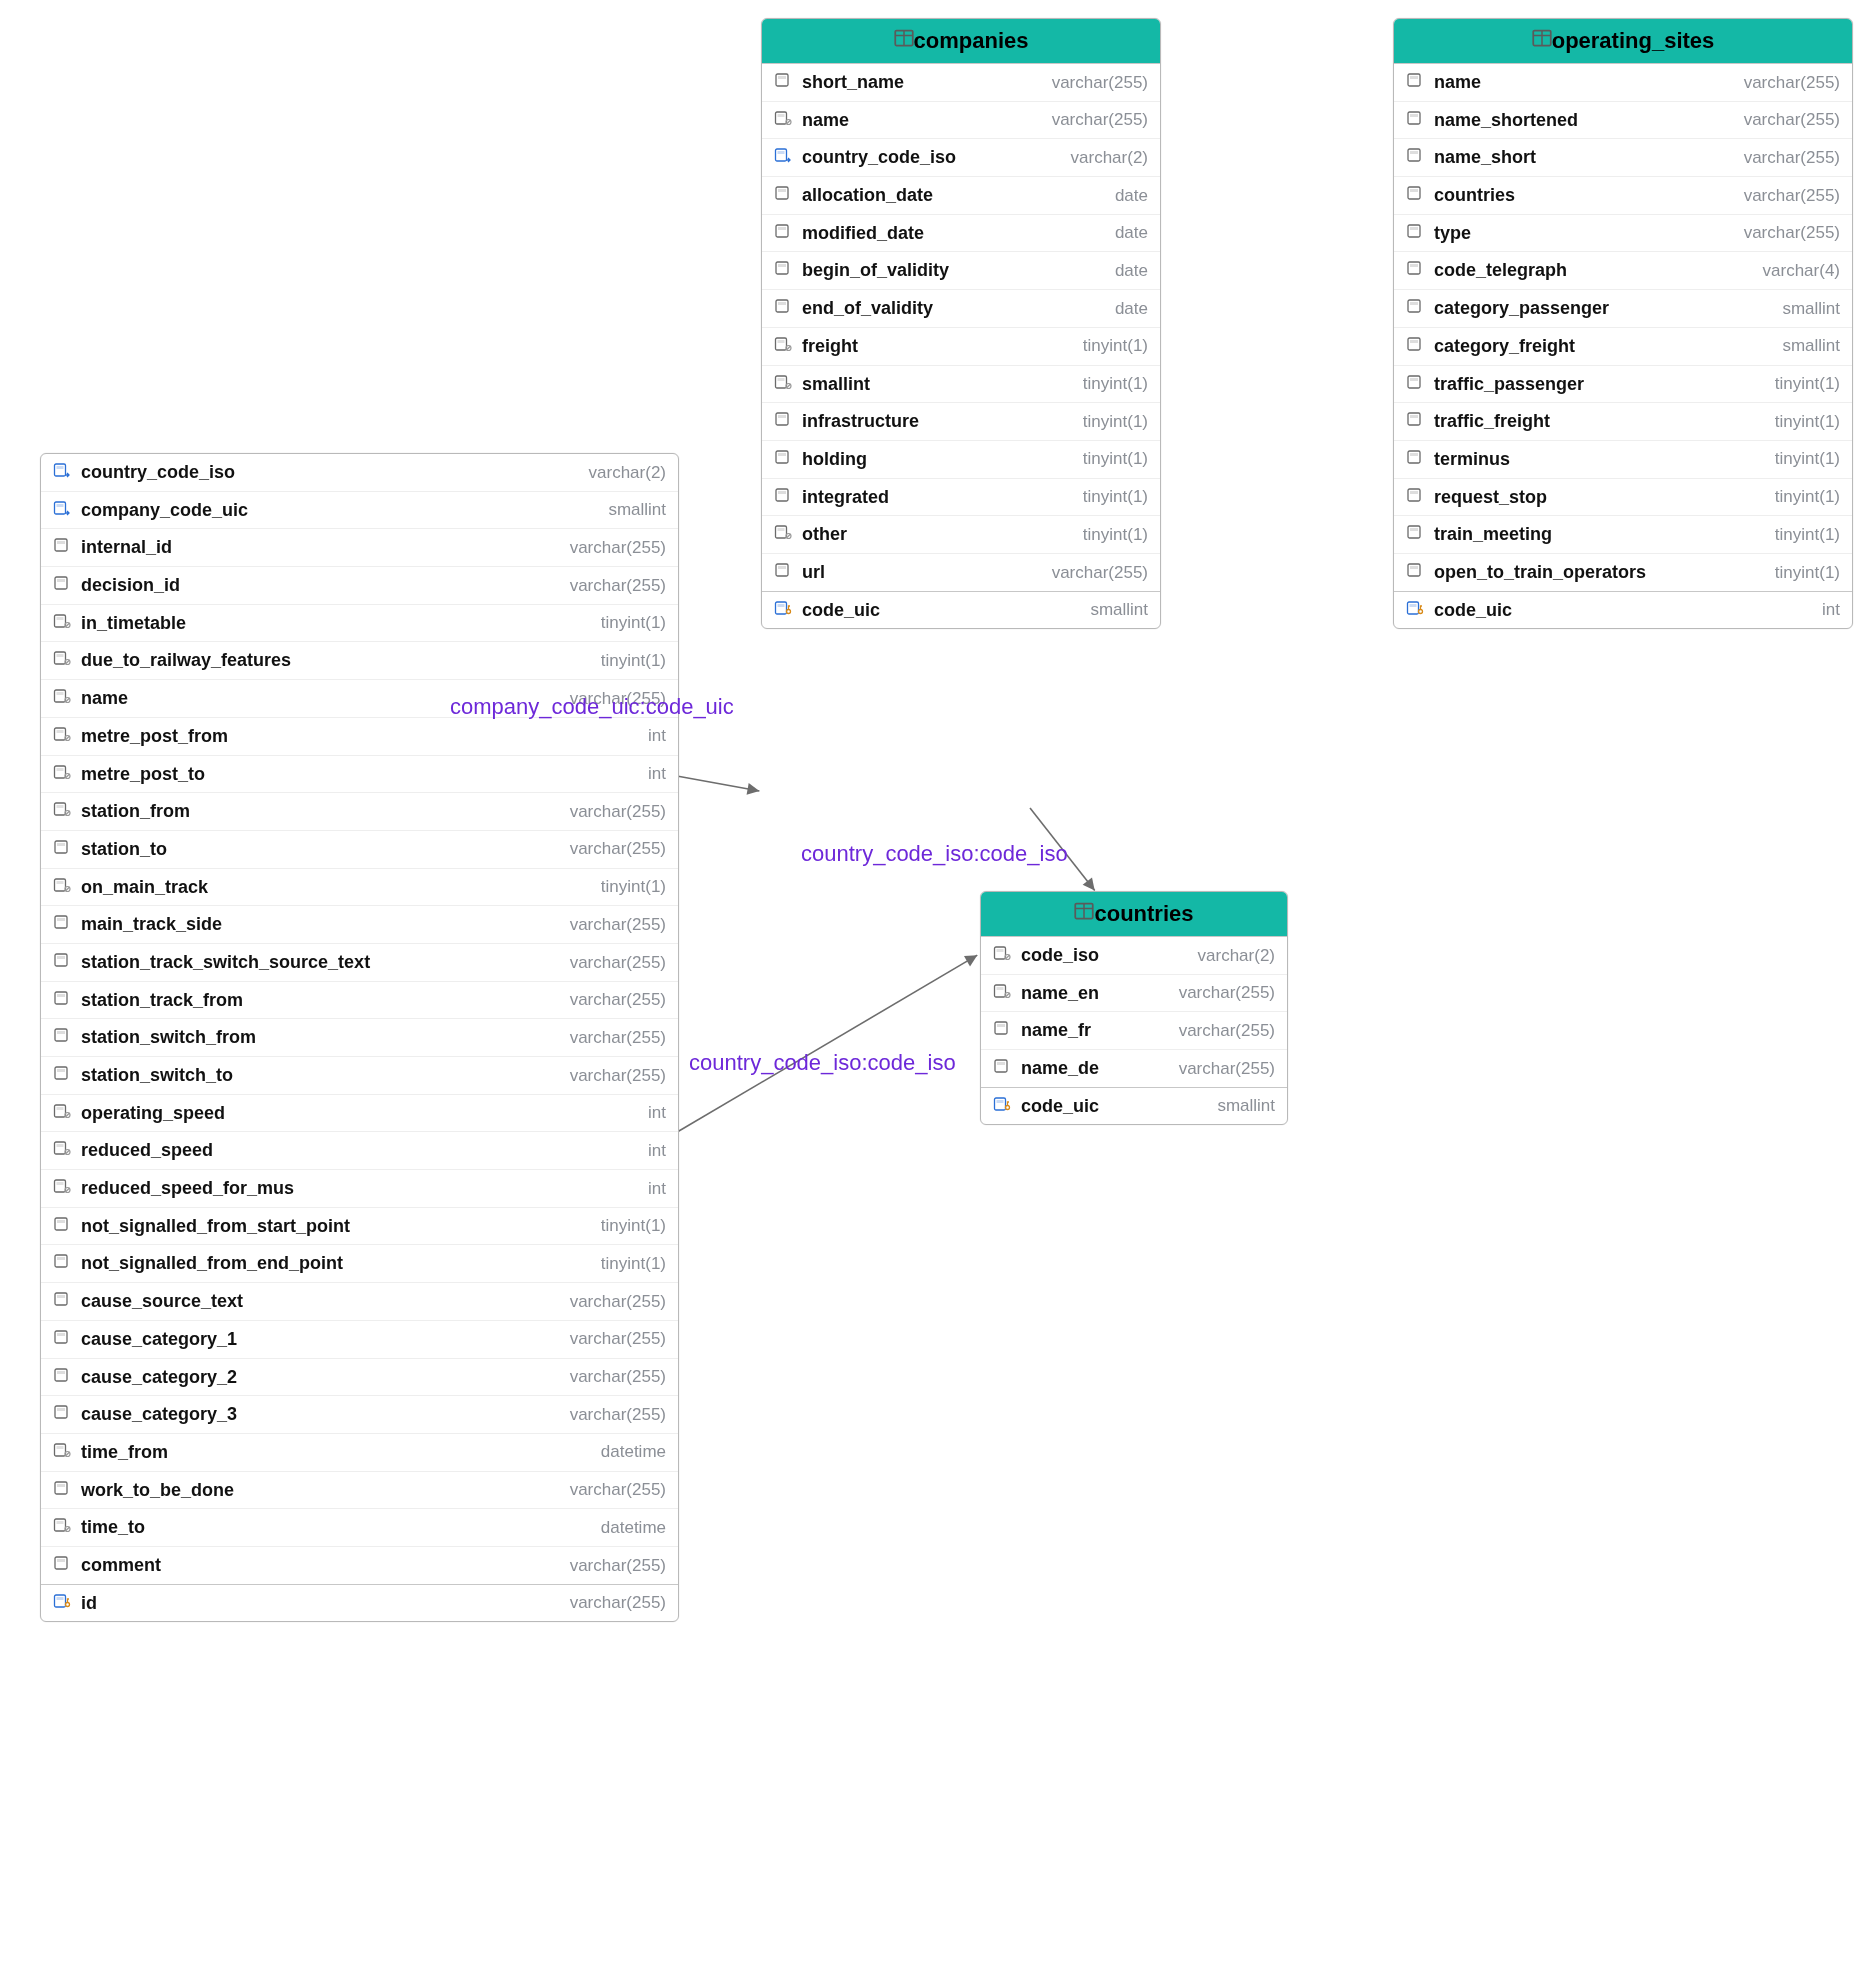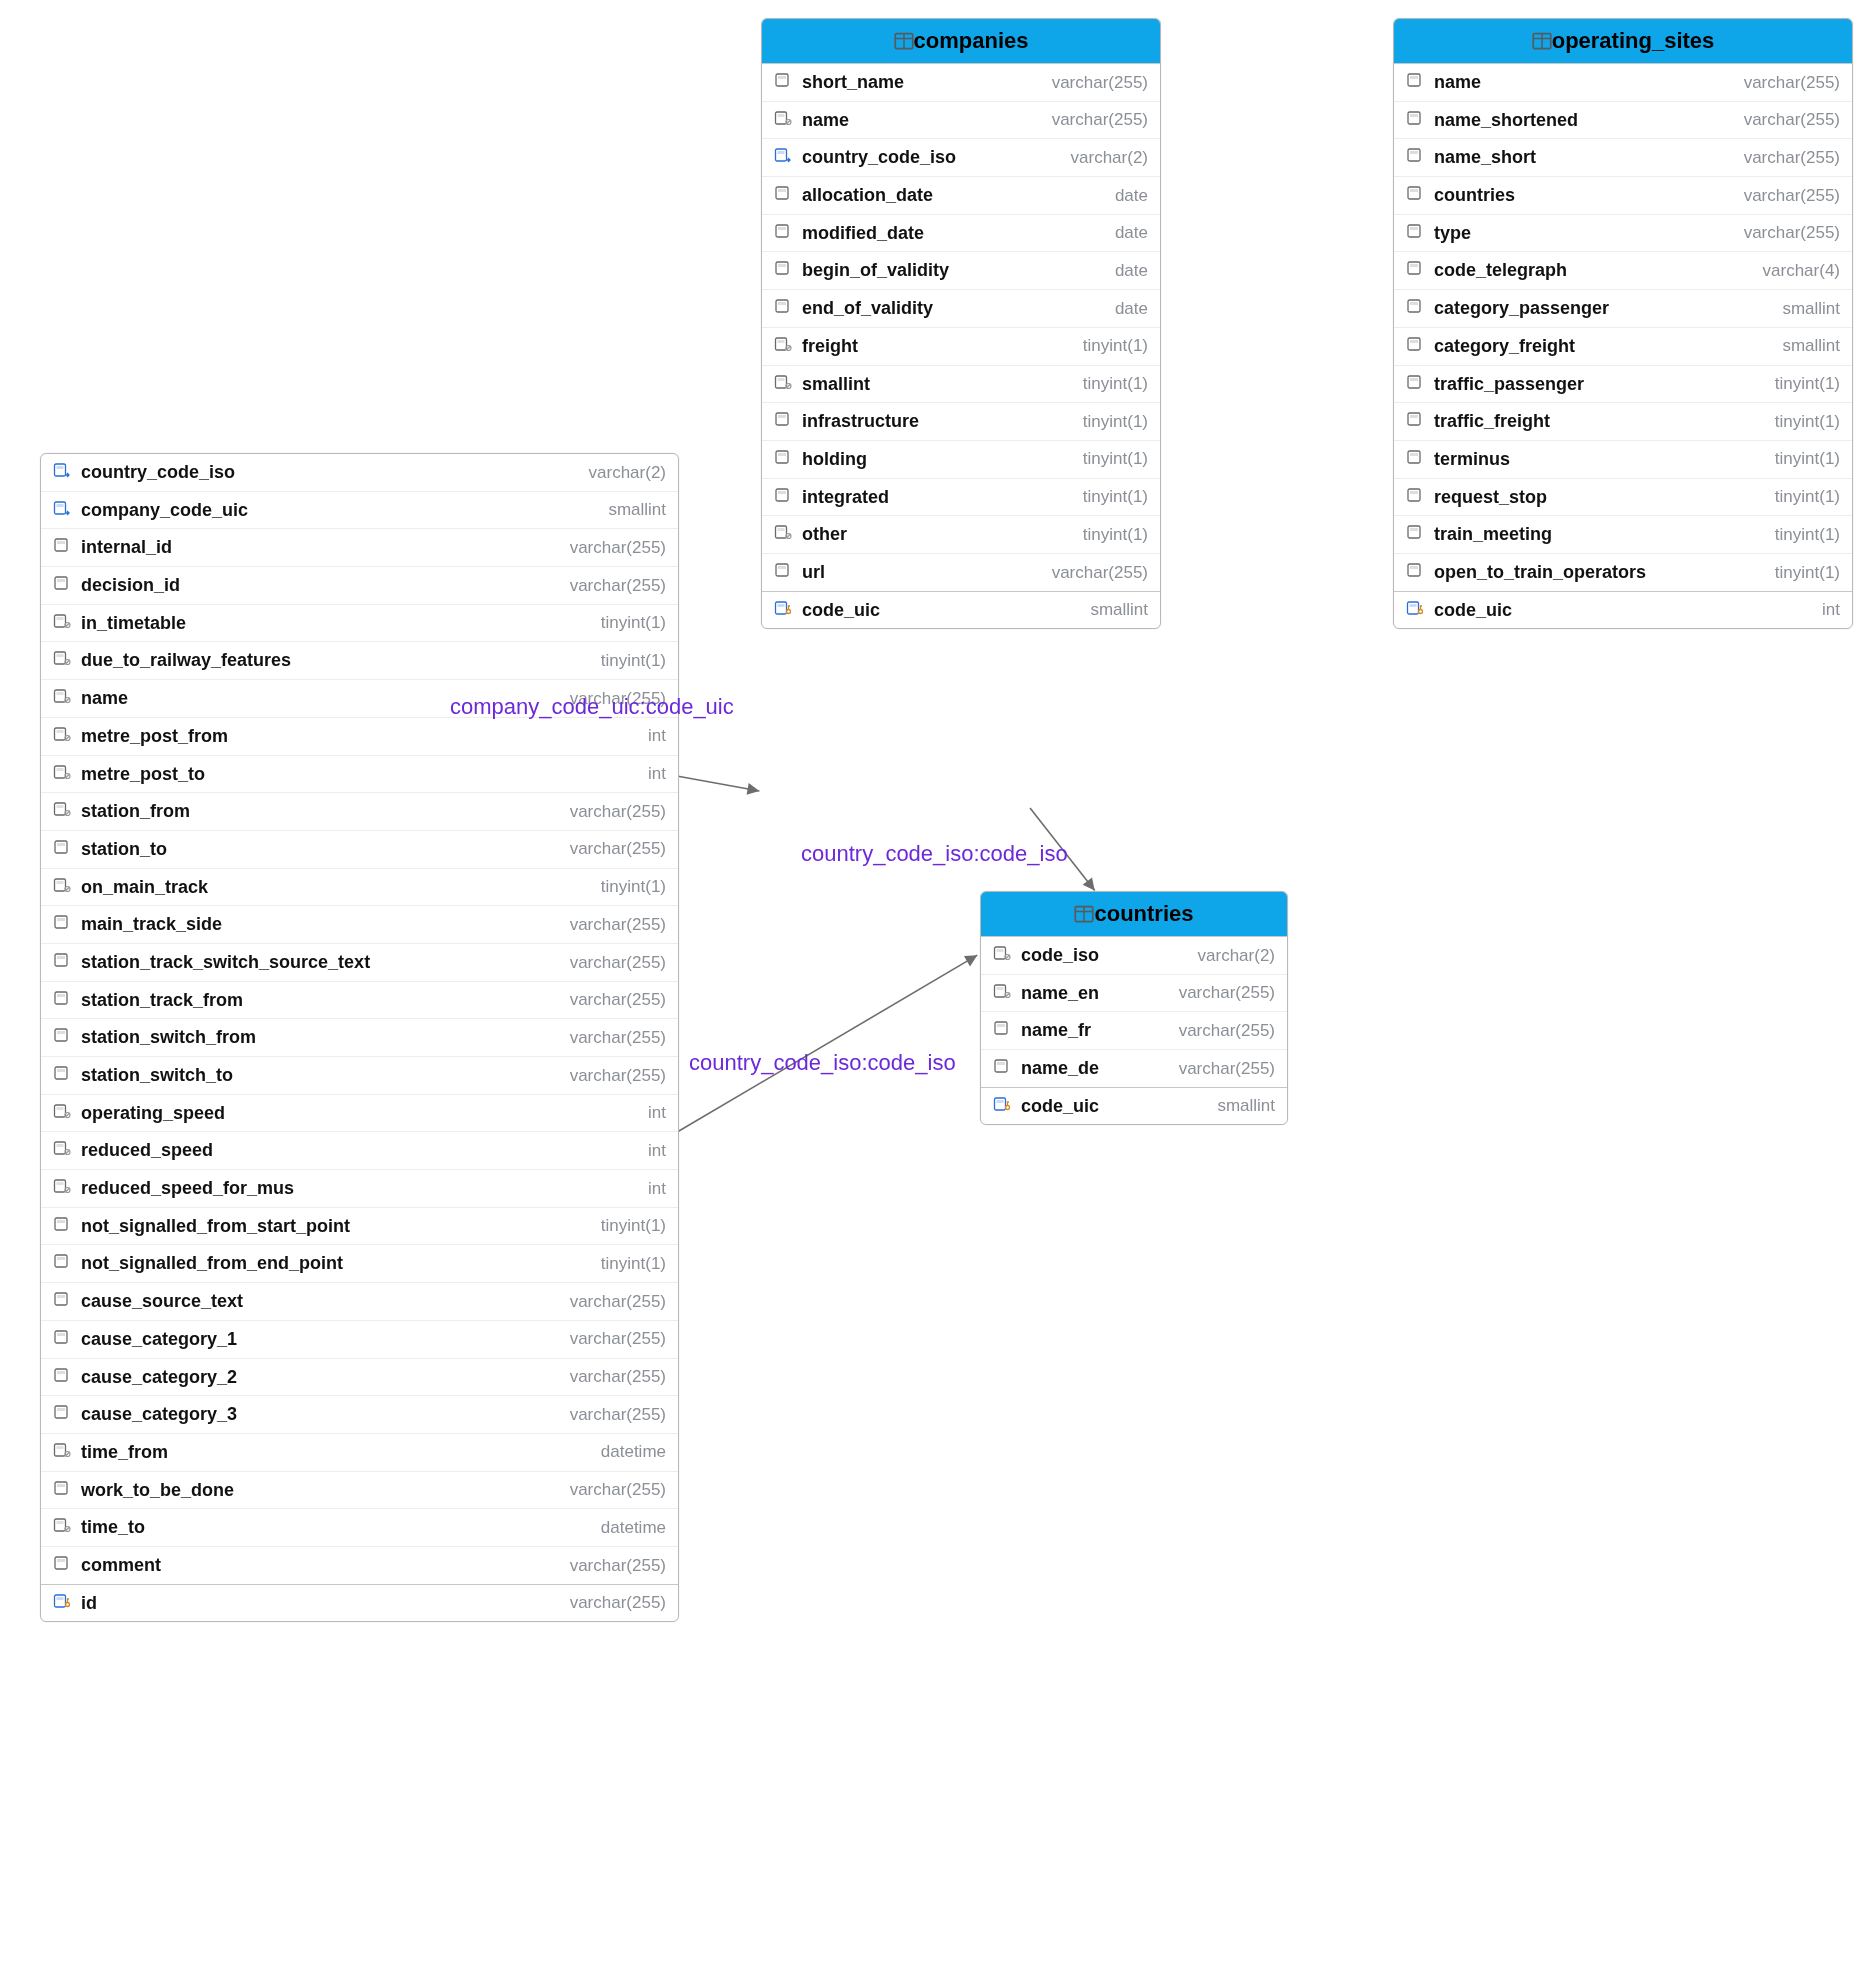--- a/index.html
+++ b/index.html
@@ -1,18 +1,18 @@
 <!DOCTYPE html>
 <html><head>
 <meta charset="utf-8">
 <style>
   html,body{margin:0;padding:0;background:#fff;font-family:-apple-system,BlinkMacSystemFont,"Segoe UI",Helvetica,Arial,sans-serif;font-size:18px;color:#000}
   .canvas{position:relative;width:1871px;height:1980px}
   .table{position:absolute;border:1px solid #b9b9b9;border-radius:6px;background:#fff;overflow:hidden;box-shadow:0 0 0 0.5px rgba(0,0,0,.05)}
-  .thead{background:#0ea5e9;border-bottom:1px solid #c7c7c7;padding:9px 10px;display:flex;align-items:center;justify-content:center;font-weight:700;font-size:22px;}
+  .thead{background:#14b8a6;border-bottom:1px solid #c7c7c7;padding:9px 10px;display:flex;align-items:flex-start;justify-content:center;font-weight:700;font-size:22px;}
   .thead svg{width:20px;height:20px;flex:0 0 auto}
   .rows{display:block}
   .row{display:flex;align-items:center;justify-content:space-between;padding:7px 12px;border-top:1px solid #eee;line-height:1.15}
   .row:first-child{border-top:none}
   .row .left{display:flex;align-items:center;gap:10px;min-width:0}
   .row .left svg{width:18px;height:18px;flex:0 0 auto}
   .colname{font-weight:700;font-size:18px;color:#111;white-space:nowrap}
   .coltype{color:#8b8f96;font-size:17px;white-space:nowrap;padding-left:10px}
   .pkrow{border-top:1.5px solid #c7c7c7}
   .edge-label{position:absolute;font-size:22px;color:#6d28d9;white-space:nowrap}

